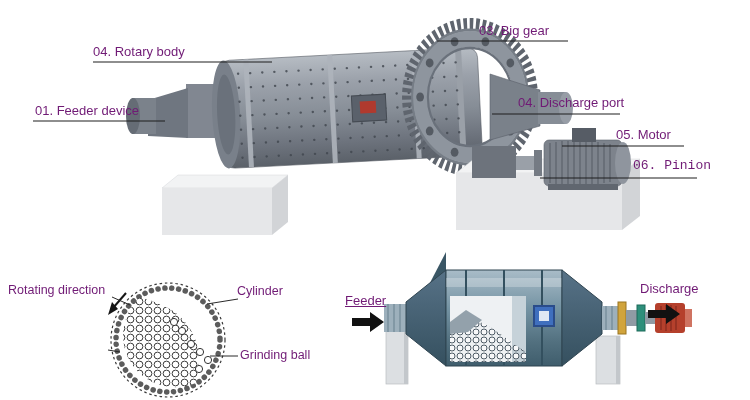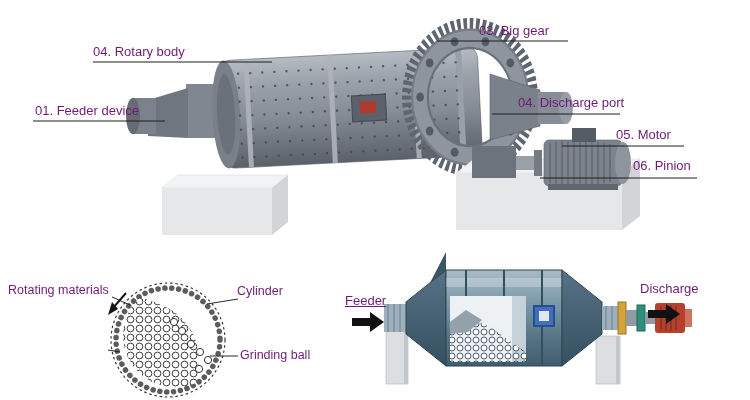--- a/index.html
+++ b/index.html
@@ -191,22 +191,22 @@
     <polygon points="352,318 370,318 370,312 384,322 370,332 370,326 352,326" fill="#111111"></polygon>
     <polygon points="648,310 666,310 666,304 680,314 666,324 666,318 648,318" fill="#111111"></polygon>
   </g>
 </svg>
 
 <div class="lbl" style="left:35px;top:103px;">01. Feeder device</div>
 <div class="lbl" style="left:93px;top:44px;">04. Rotary body</div>
 <div class="lbl" style="left:479px;top:23px;">03. Big gear</div>
 <div class="lbl" style="left:518px;top:95px;">04. Discharge port</div>
 <div class="lbl" style="left:616px;top:127px;">05. Motor</div>
-<div class="lbl" style="left:633px;top:158px;">06. Pinion</div>
-
-<div class="lbl lbl-sm" style="left:8px;top:283px;">Rotating materials</div>
+<div class="lbl" style="left:633px;top:158px;font-family:Liberation Mono, monospace;">06. Pinion</div>
+
+<div class="lbl lbl-sm" style="left:8px;top:283px;">Rotating direction</div>
 <div class="lbl lbl-sm" style="left:237px;top:284px;">Cylinder</div>
 <div class="lbl lbl-sm" style="left:240px;top:348px;">Grinding ball</div>
 
 <div class="lbl" style="left:345px;top:293px;text-decoration:underline;">Feeder</div>
 <div class="lbl" style="left:640px;top:281px;">Discharge</div>
 
 </div>
 
 </body></html>

